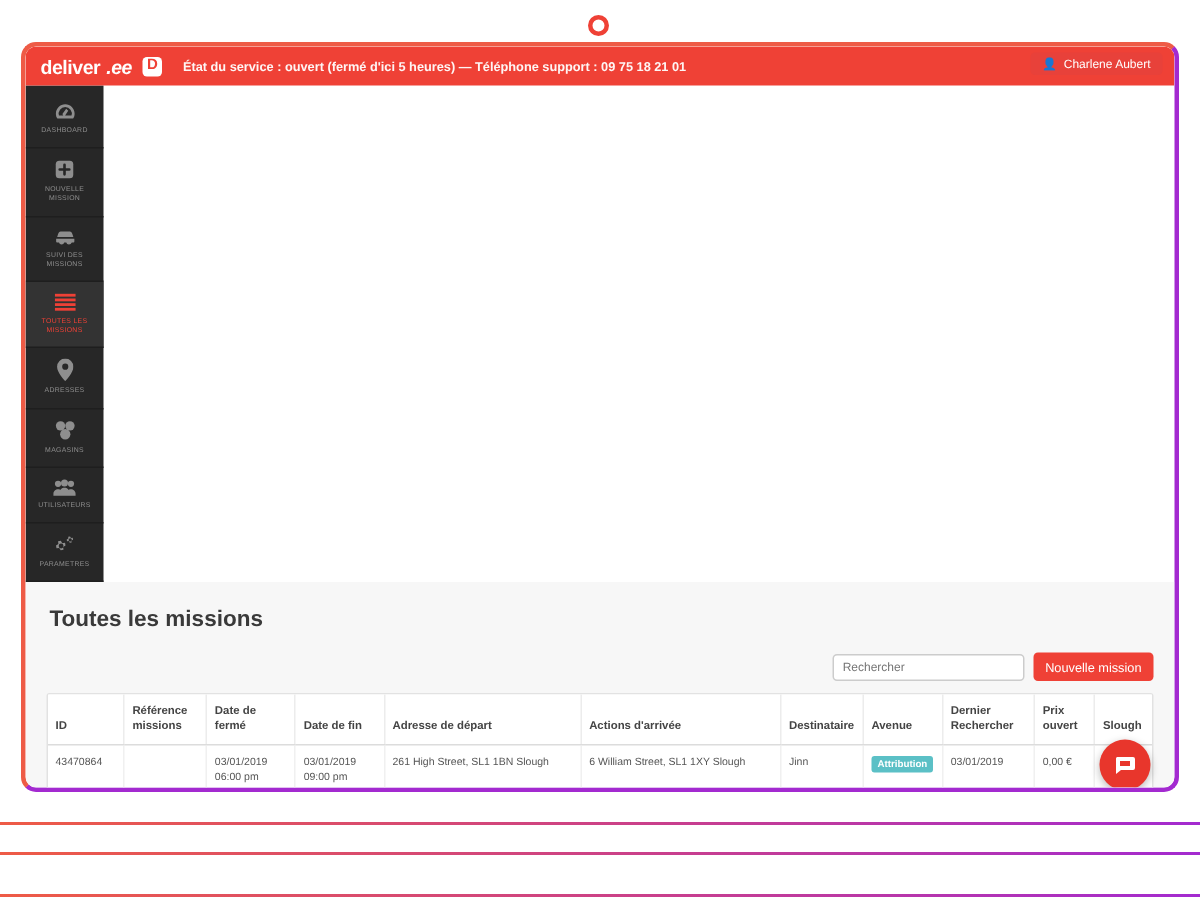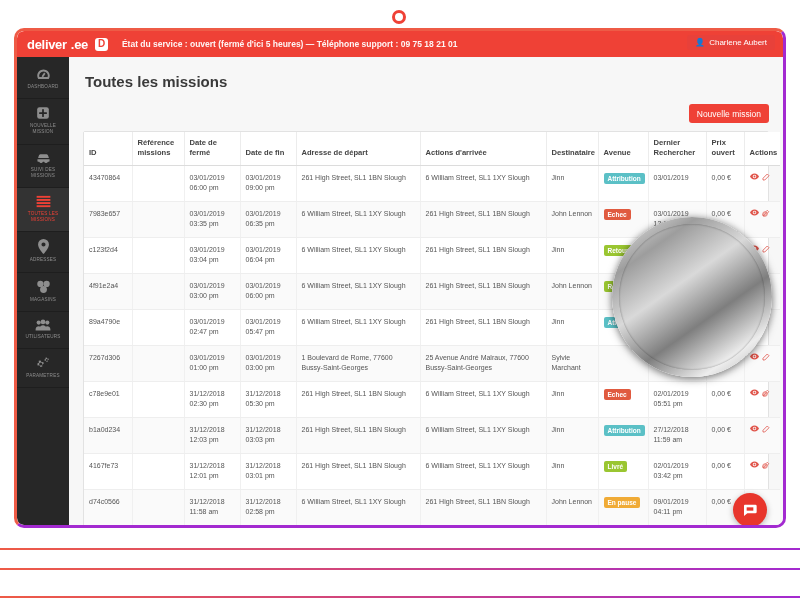--- a/index.html
+++ b/index.html
@@ -30,36 +30,36 @@
     background:#fff;
   }
   .frame-inner { position:absolute; inset:0; overflow:hidden; border-radius:7px; }
 
   
   .topbar {
     height:26px; background:#ef4136; color:#fff;
     display:flex; align-items:center; padding:0 10px; position:relative;
   }
   .brand { font-weight:bold; font-size:13px; letter-spacing:-0.3px; display:flex; align-items:center; gap:4px; }
-  .brand .ee { font-weight:bold; }
+  .brand .ee { font-weight:bold;font-style:italic; }
   .brand-mark {
     display:inline-block; background:#fff; color:#ef4136; border-radius:3px;
     font-size:10px; padding:0px 3px 1px 3px; font-weight:bold; margin-left:3px;
     line-height:12px;
   }
   .status-text { font-size:8.5px; margin-left:14px; opacity:.95; white-space:nowrap;font-weight:bold; }
   .user-chip {
     position:absolute; right:8px; top:4px;
     background:#e8413a; border-radius:3px; padding:3px 8px;
     font-size:8px; display:flex; align-items:center; gap:4px; white-space:nowrap;
   }
   .user-chip .uicon { font-size:8px; }
 
   
-  .body-row { display:flex; height:484px; }
+  .body-row { display:flex; height:484px;flex-direction:column; }
 
   
   .sidebar { width:52px; background:#272727; flex:0 0 52px; padding-top:4px; }
   .nav-item {
     display:flex; flex-direction:column; align-items:center; justify-content:center;
     gap:3px; padding:7px 2px 8px 2px; color:#8e8e8e; cursor:pointer;
     border-bottom:1px solid #1e1e1e;
   }
   .nav-item .lbl { font-size:4.6px; text-align:center; line-height:1.35; letter-spacing:.2px; text-transform:uppercase; }
   .nav-item.active { background:#333333; color:#ef4136; }
@@ -282,20 +282,21 @@
             <span class="lbl">PARAMETRES</span>
           </div>
 
         </div>
 
         <div class="main">
 
           <h1 class="page-title">Toutes les missions</h1>
 
           <div class="toolbar">
+            <input class="search-input" type="text" placeholder="Rechercher" style="">
             <button class="new-btn">Nouvelle mission</button>
           </div>
 
           <div class="tbl-wrap">
             <table>
               <colgroup>
                 <col class="c-id">
                   <col class="c-ref">
                   <col class="c-start">
                   <col class="c-end">
@@ -312,21 +313,21 @@
                   <th>ID</th>
                   <th>Référence missions</th>
                   <th>Date de fermé</th>
                   <th>Date de fin</th>
                   <th>Adresse de départ</th>
                   <th>Actions d'arrivée</th>
                   <th>Destinataire</th>
                   <th>Avenue</th>
                   <th>Dernier Rechercher</th>
                   <th>Prix ouvert</th>
-                  <th>Actions</th>
+                  <th>Slough</th>
                 </tr>
               </thead>
               <tbody id="tbody">
                   <tr>
                     <td>43470864</td>
                     <td></td>
                     <td>03/01/2019 <br>06:00 pm</td>
                     <td>03/01/2019 <br>09:00 pm</td>
                     <td>261 High Street, SL1 1BN Slough</td>
                     <td>6 William Street, SL1 1XY Slough</td>

